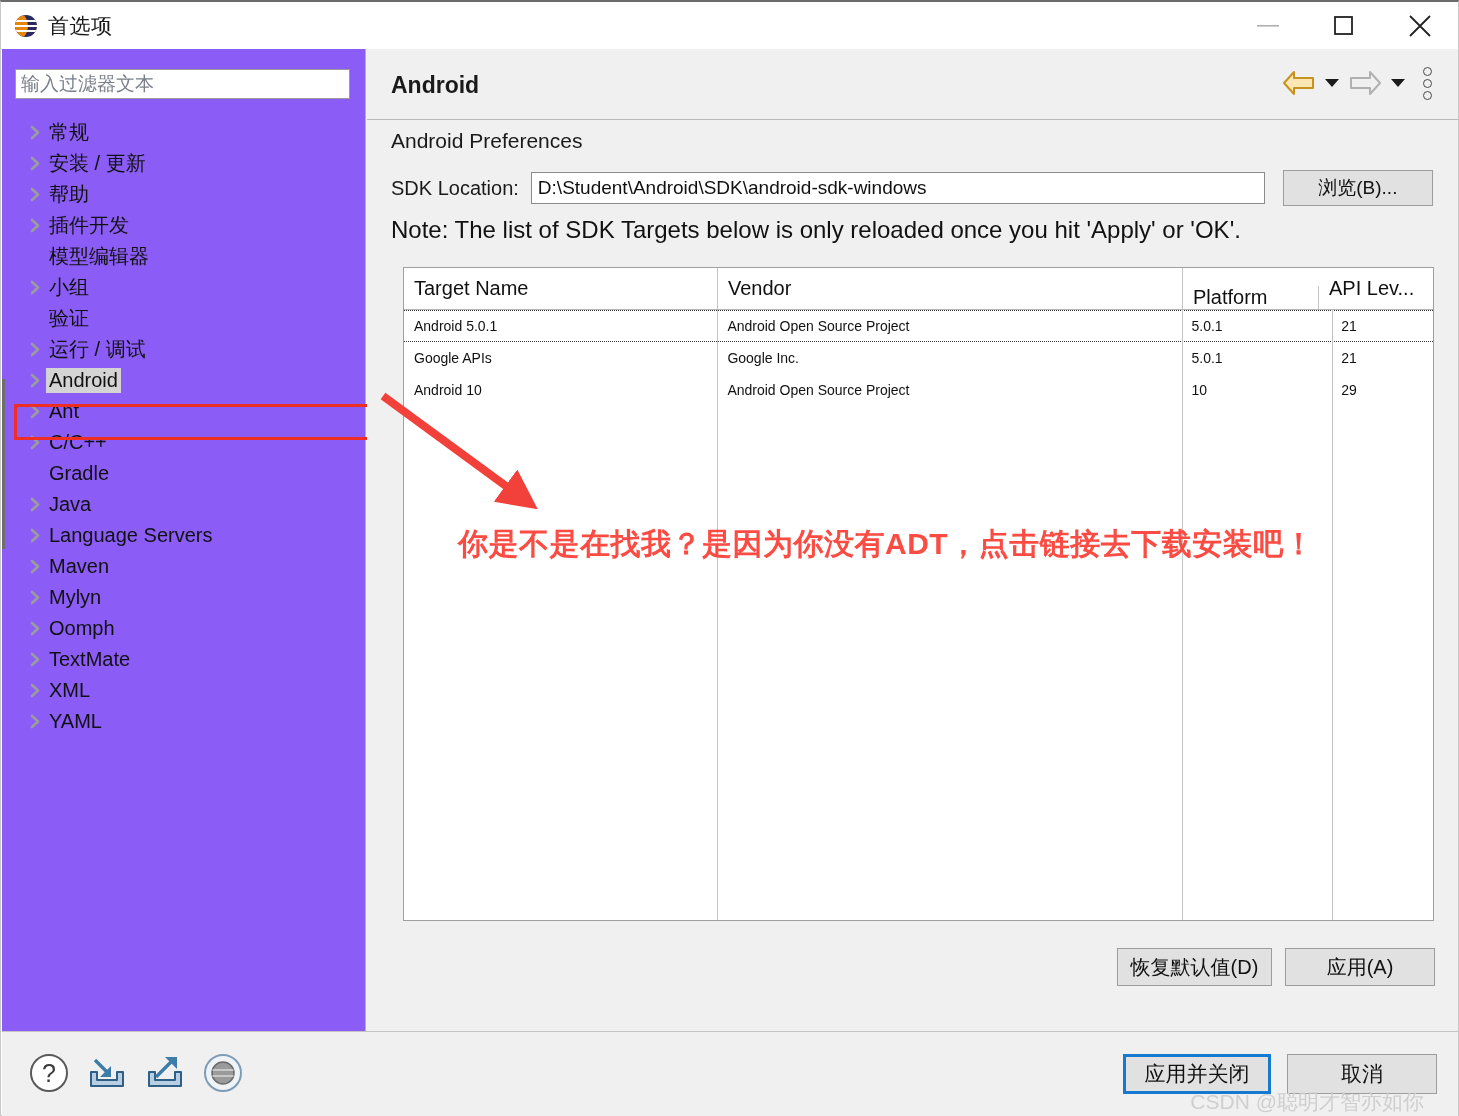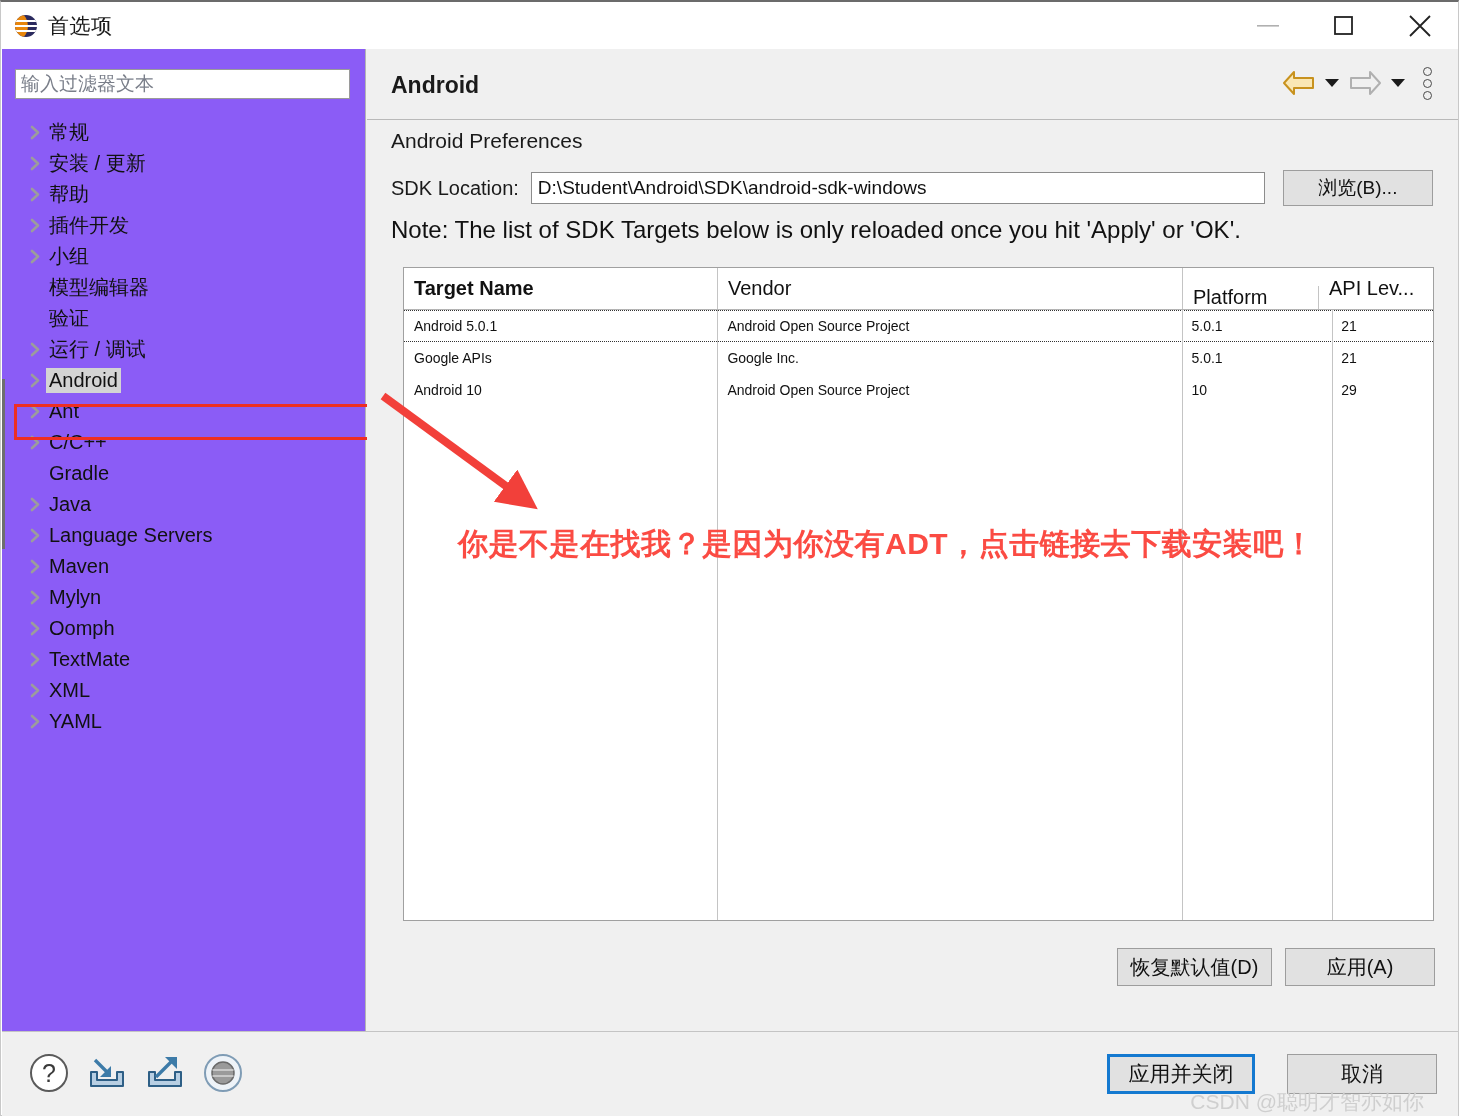--- a/index.html
+++ b/index.html
@@ -410,21 +410,20 @@
   }
   .footer-btn {
     height: 40px;
     box-sizing: border-box;
     font-family: "Liberation Sans", sans-serif;
     font-size: 21px;
     color: #111111;
     background: #e1e1e1;
     border: 1px solid #9d9d9d;
     cursor: pointer;
-    margin-left: 16px;
   }
   #apply-close-btn {
     width: 148px;
     border: 3px solid #1479d0;
   }
   #cancel-btn { width: 150px; }
 
   #watermark {
     position: absolute;
     right: 34px;
@@ -506,31 +505,31 @@
         <div class="tree-item">
           <span class="tree-arrow">
             <svg width="13" height="15" viewBox="0 0 13 15">
                 <path d="M3 2 L9 7.5 L3 13" stroke="#9c9c9c" stroke-width="2.6" fill="none" stroke-linecap="round" stroke-linejoin="round"></path>
               </svg>
           </span>
           <span class="tree-label">插件开发</span>
         </div>
 
         <div class="tree-item">
-          <span class="tree-arrow">
-            <svg width="13" height="15" viewBox="0 0 13 15">
-                <path d="M3 2 L9 7.5 L3 13" stroke="#9c9c9c" stroke-width="2.6" fill="none" stroke-linecap="round" stroke-linejoin="round"></path>
-              </svg>
-          </span>
-          <span class="tree-label">小组</span>
-        </div>
-
-        <div class="tree-item">
           <span class="tree-arrow"></span>
           <span class="tree-label">模型编辑器</span>
+        </div>
+
+        <div class="tree-item">
+          <span class="tree-arrow">
+            <svg width="13" height="15" viewBox="0 0 13 15">
+                <path d="M3 2 L9 7.5 L3 13" stroke="#9c9c9c" stroke-width="2.6" fill="none" stroke-linecap="round" stroke-linejoin="round"></path>
+              </svg>
+          </span>
+          <span class="tree-label">小组</span>
         </div>
 
         <div class="tree-item">
           <span class="tree-arrow"></span>
           <span class="tree-label">验证</span>
         </div>
 
         <div class="tree-item">
           <span class="tree-arrow">
             <svg width="13" height="15" viewBox="0 0 13 15">
@@ -686,21 +685,21 @@
       </div>
 
       <div id="note-text">Note: The list of SDK Targets below is only reloaded once you hit 'Apply' or 'OK'.</div>
 
       <div id="sdk-table">
         <div class="col-line" style="left:313px;"></div>
         <div class="col-line" style="left:778px;"></div>
         <div class="col-line" style="left:928px;"></div>
 
         <div id="table-head">
-          <div class="th" style="width:314px;font-weight:bold;">Target Name</div>
+          <div class="th" style="width:314px;">Target Name</div>
           <div class="th" style="width:465px;">Vendor</div>
           <div class="th" style="width:136px;margin-top:18px;">Platform</div>
           <div class="th" style="width:102px; border-right:none;">API Lev...</div>
         </div>
 
         <div class="tbody-row focused">
           <div class="td" style="width:314px;">Android 5.0.1</div>
           <div class="td" style="width:465px;">Android Open Source Project</div>
           <div class="td" style="width:150px;">5.0.1</div>
           <div class="td" style="width:102px;">21</div>

